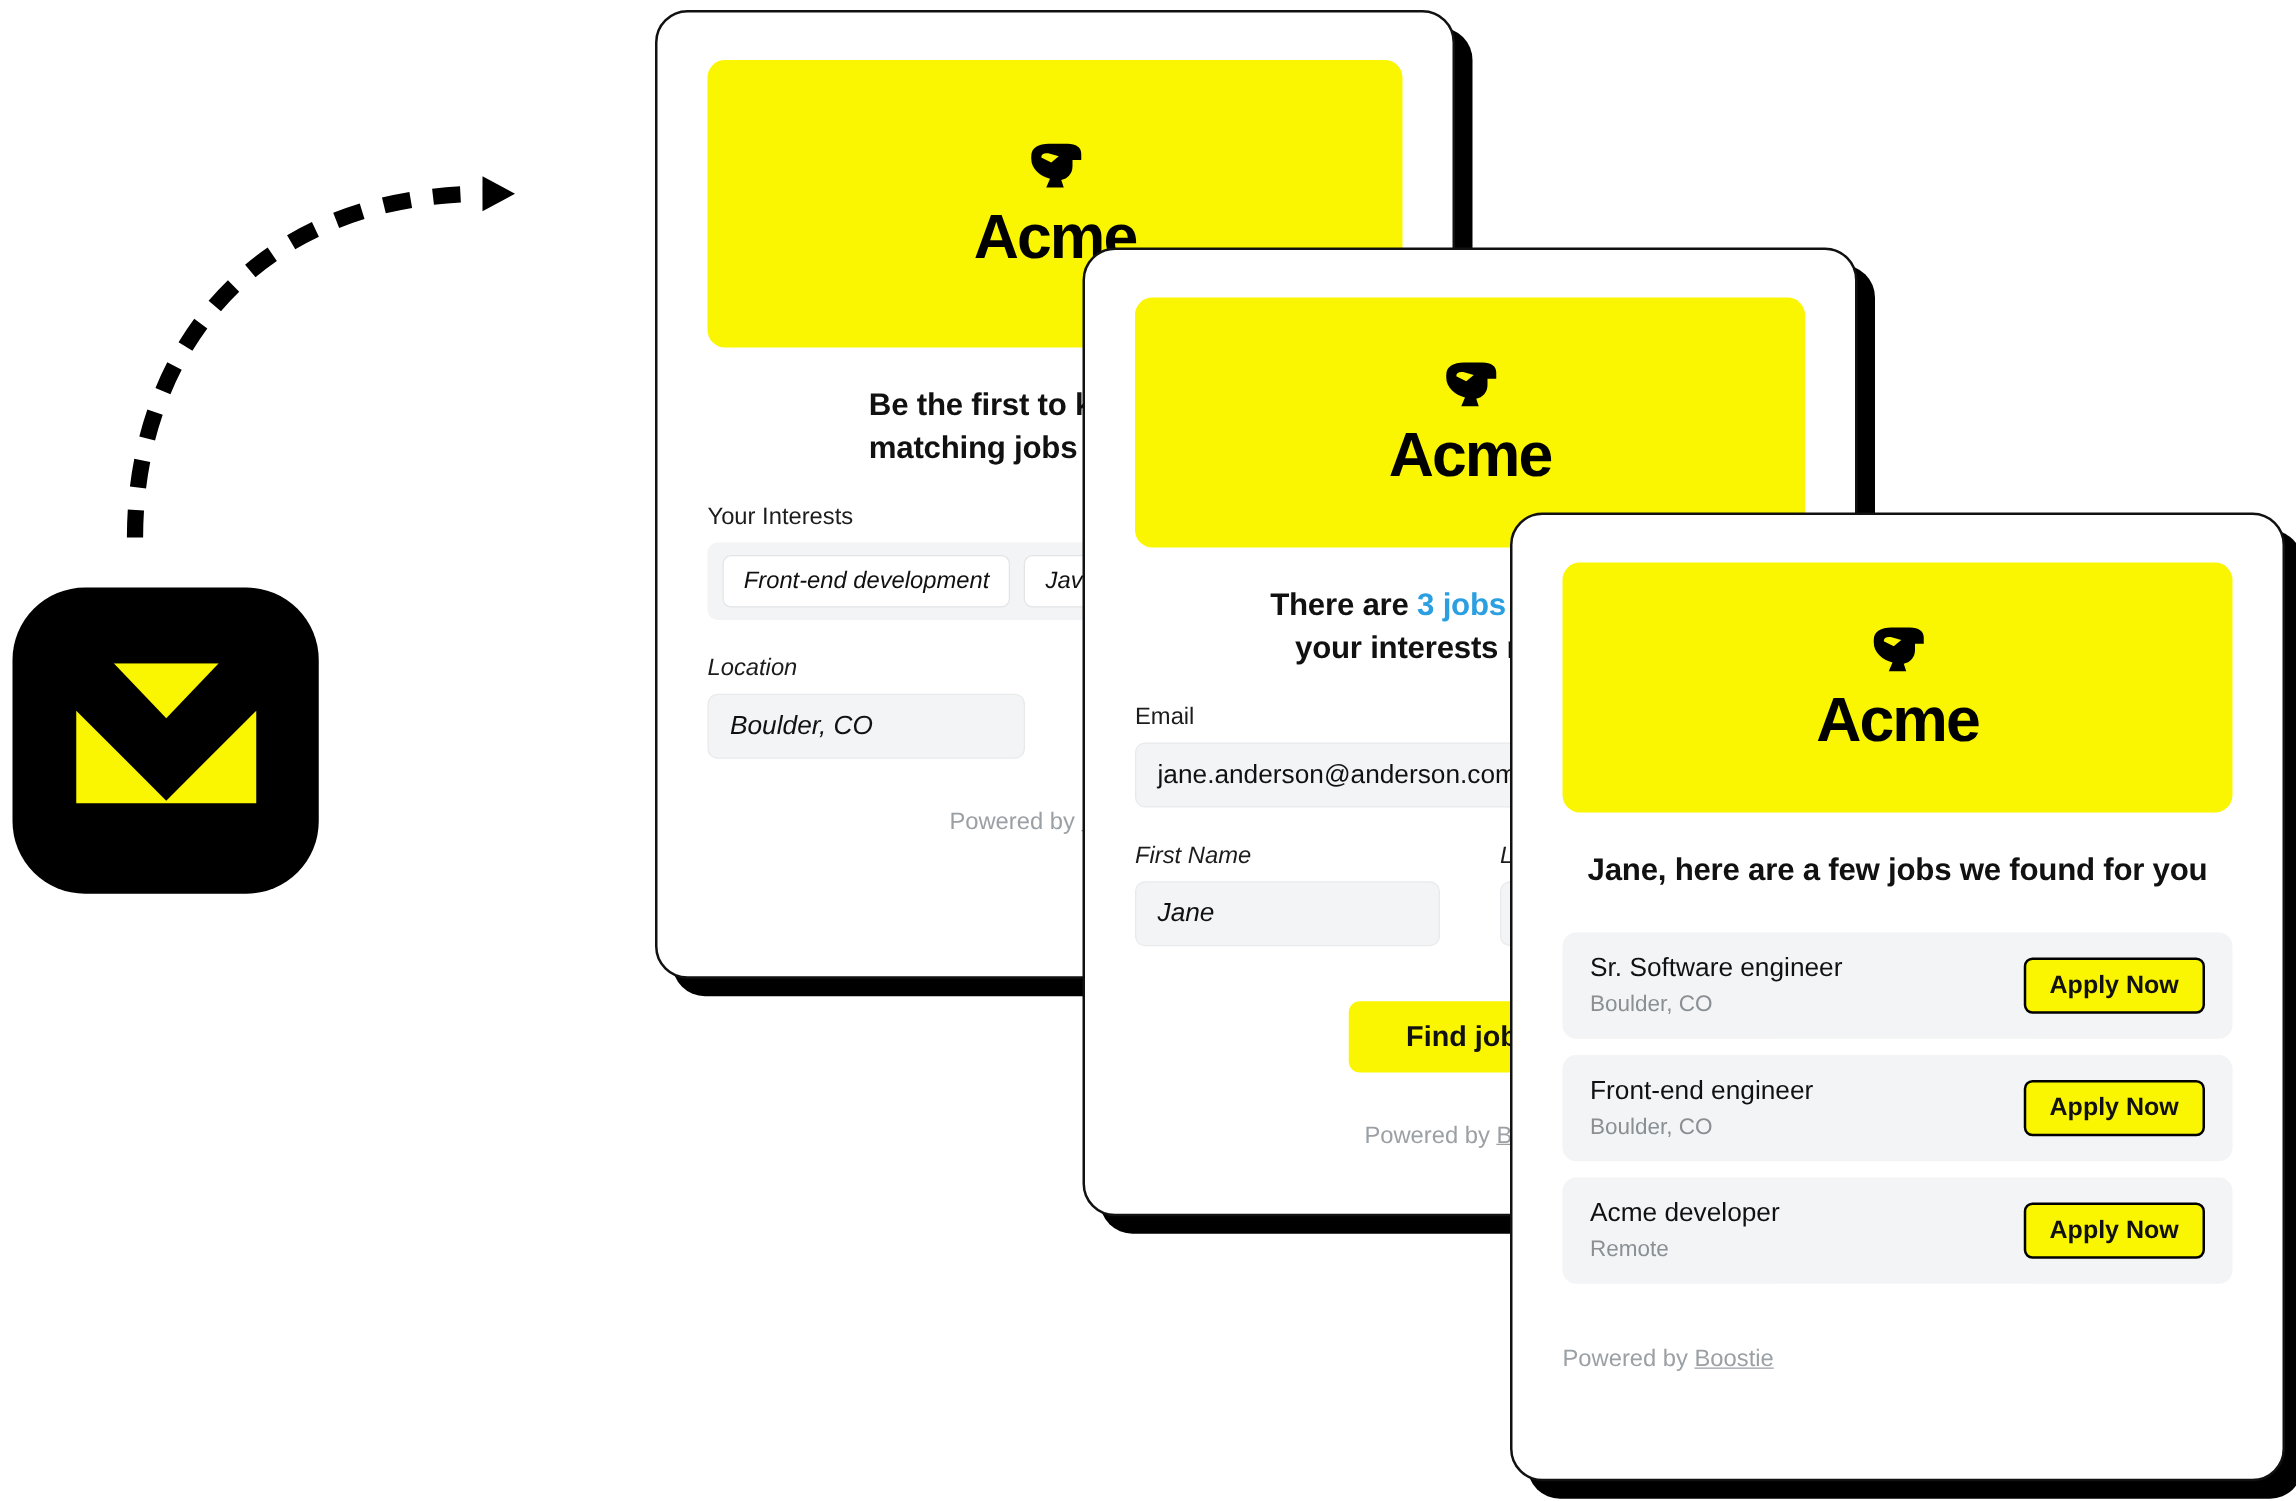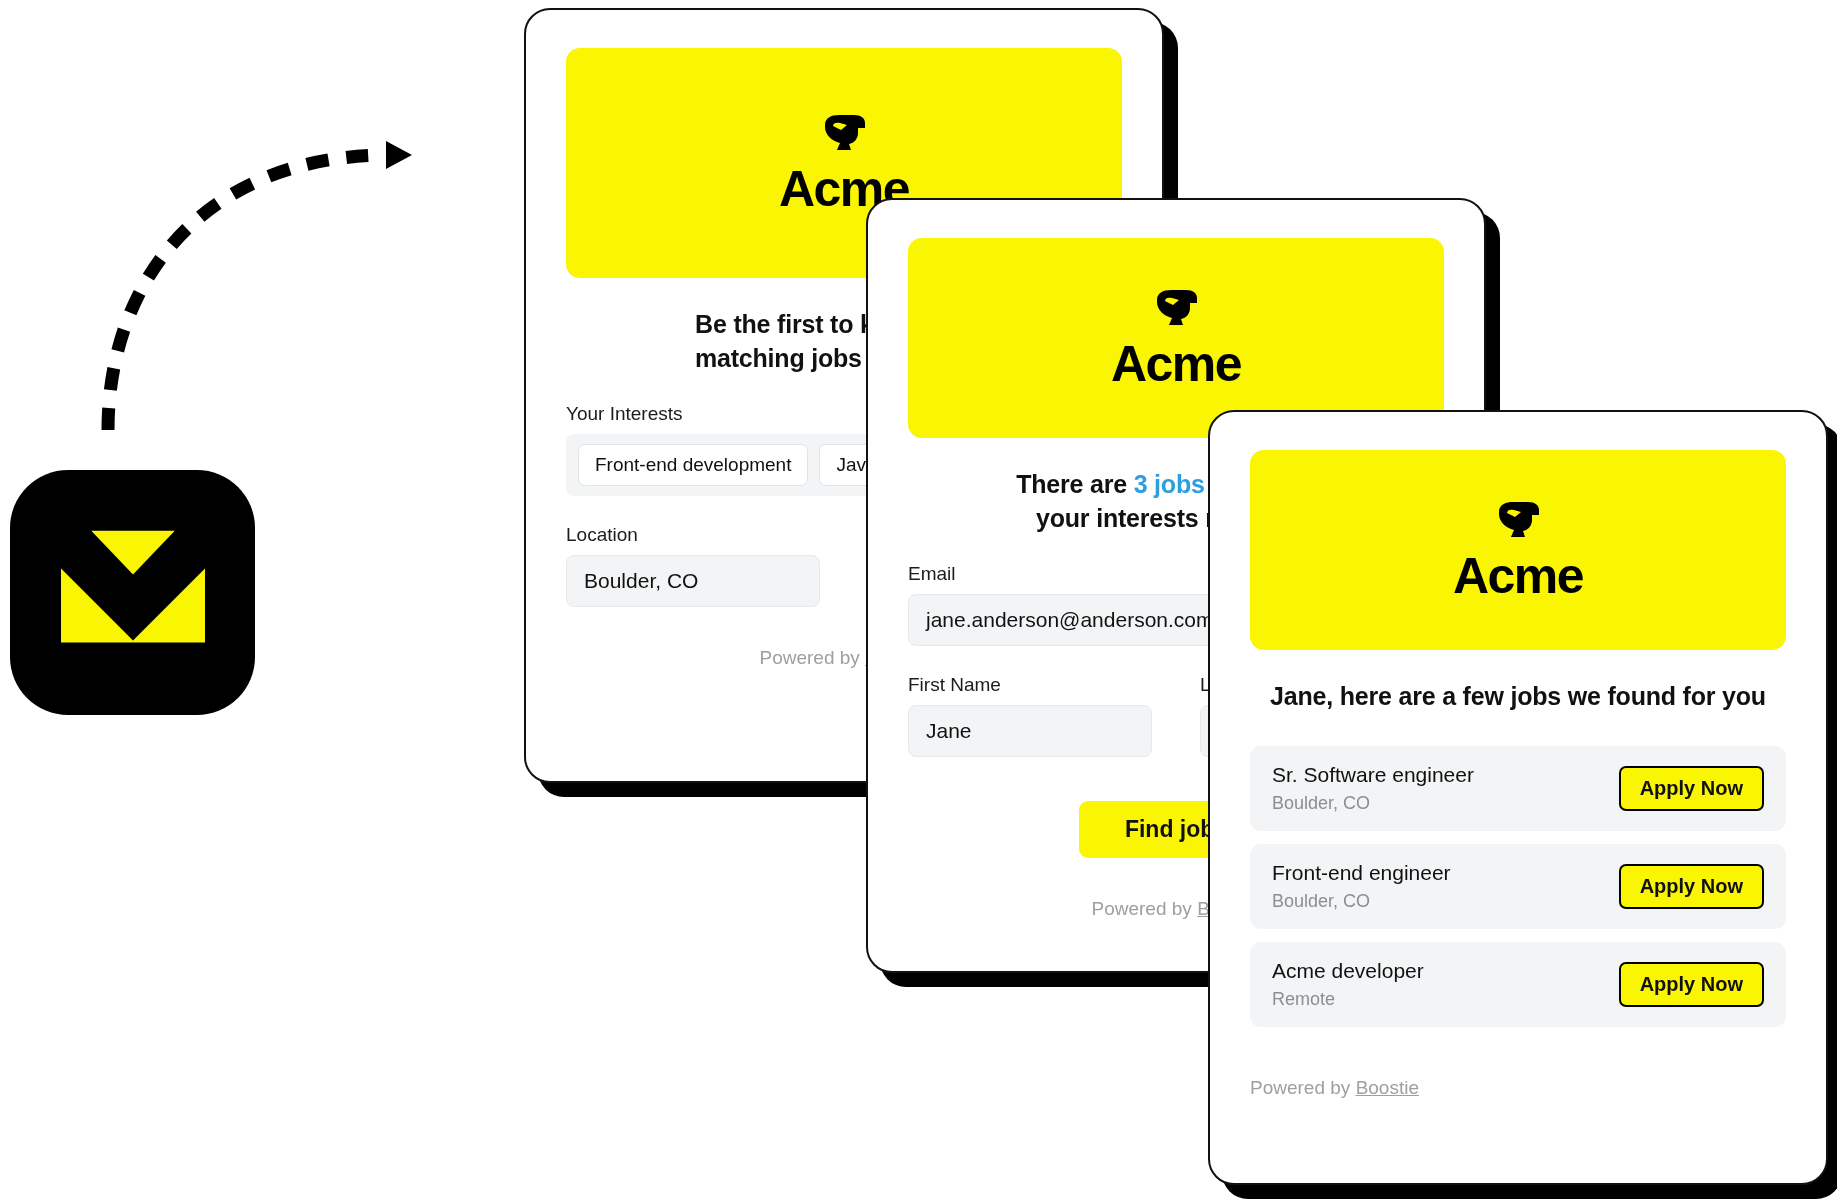--- a/index.html
+++ b/index.html
@@ -137,39 +137,40 @@
     overflow: hidden;
   }
   .chip {
     background: #ffffff;
     border: 1px solid #E2E4E6;
     border-radius: 7px;
     padding: 9px 16px;
     font-size: 19px;
     color: #111111;
     white-space: nowrap;
+    font-style: italic;
   }
 
   .text-field {
     background: #F3F4F5;
     border: 1px solid #E7E9EB;
     border-radius: 8px;
     height: 52px;
     display: flex;
     align-items: center;
     padding: 0 17px;
     font-size: 21px;
     color: #111111;
     box-sizing: border-box;
   }
   .two-col {
     display: flex;
     gap: 48px;
   }
-  .two-col > div { flex: 1 1 0; min-width: 0; }
+  .two-col > div { flex: 1 1 0; min-width: 0; font-style: italic; }
 
   .submit-row {
     margin-top: 44px;
     display: flex;
     justify-content: center;
   }
   .primary-button {
     background: #FAF500;
     border: none;
     border-radius: 9px;

